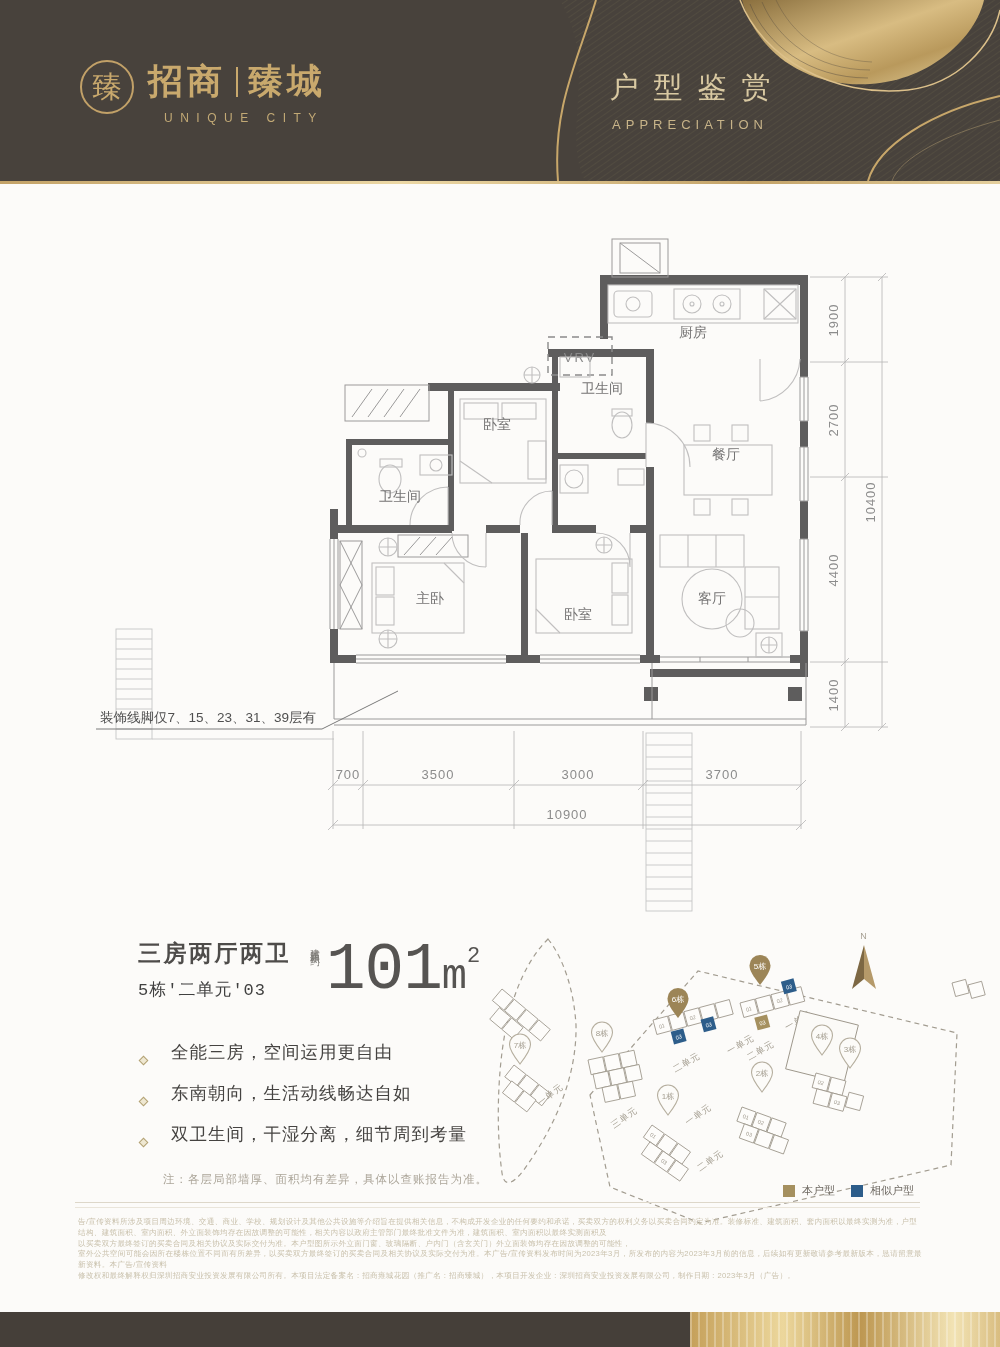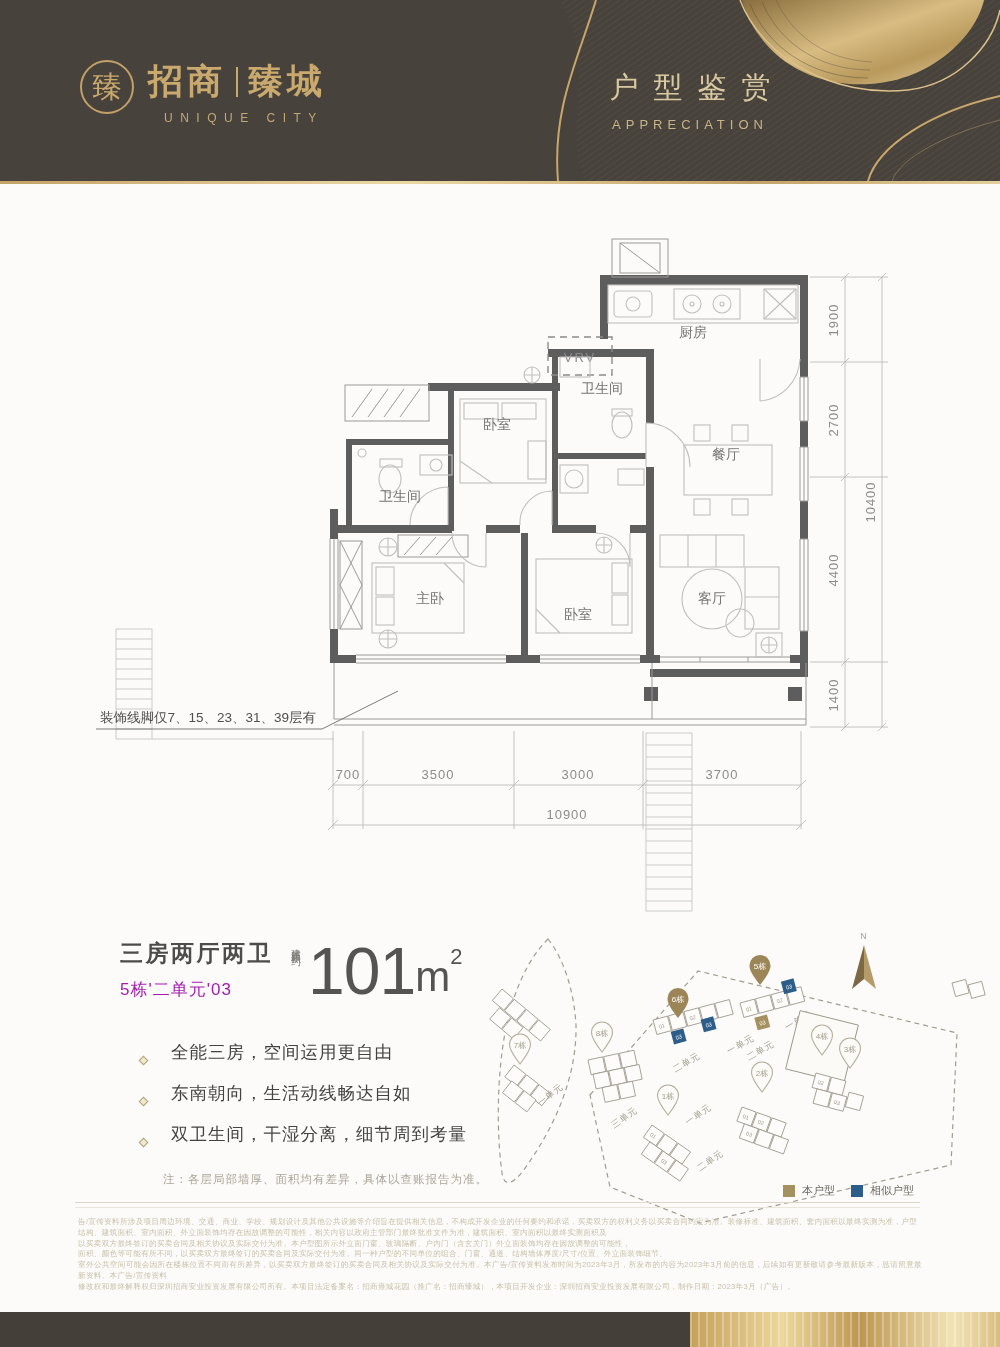--- a/index.html
+++ b/index.html
@@ -22,24 +22,24 @@
   .gold-rule{position:absolute;left:0;top:181px;width:1000px;height:3px;
              background:linear-gradient(90deg,#c3a267,#ecd8a5 40%,#c3a267 75%,#e4cf9d);}
   
   .plan{position:absolute;left:0;top:225px;}
   .plan text{font-family:"Liberation Sans","DejaVu Sans",sans-serif;}
   .room{font-size:14px;fill:#757474;text-anchor:middle;}
   .dim{font-size:13px;fill:#8c8c8c;text-anchor:middle;letter-spacing:1px;}
   .anno{font-size:13.5px;fill:#4f4f4f;}
   .vrvt{font-size:13px;fill:#8b8b8b;text-anchor:middle;letter-spacing:2px;}
   
-  .spec{position:absolute;left:120px;top:938px;display:flex;align-items:flex-start;}
+  .spec{position:absolute;left:138px;top:938px;display:flex;align-items:flex-start;font-family:Liberation Mono, monospace;}
   .spec-l{margin-right:14px;}
   .spec-title{font-size:23px;color:#4e4c4a;letter-spacing:2.5px;font-weight:bold;}
-  .spec-unit{font-size:17px;color:#a21caf;margin-top:9px;letter-spacing:1px;}
+  .spec-unit{font-size:17px;color:#404040;margin-top:9px;letter-spacing:1px;}
   .area-label{writing-mode:vertical-rl;font-size:9.5px;color:#7c7a76;letter-spacing:2px;
               height:58px;margin:3px 6px 0 2px;}
   .area-num{display:flex;align-items:flex-start;line-height:1;}
   .area-val{font-size:66px;color:#565452;letter-spacing:-1px;}
   .area-unit{font-size:42px;color:#565452;margin-top:18px;}
   .area-exp{font-size:22px;color:#565452;margin-top:8px;}
   .bullets{position:absolute;left:140px;top:1040px;}
   .bullet{display:flex;align-items:flex-end;margin-bottom:17px;}
   .bdia{width:7px;height:7px;border:1.5px solid #b3a276;background:#efe8d2;transform:rotate(45deg);
         margin-right:24px;flex:0 0 auto;}
@@ -514,21 +514,20 @@
     </div>
   </div>
 
   <div class="hair1"></div>
   <div class="hair2"></div>
 
   <div class="disc">
     <div>告/宣传资料所涉及项目周边环境、交通、商业、学校、规划设计及其他公共设施等介绍旨在提供相关信息，不构成开发企业的任何要约和承诺，买卖双方的权利义务以买卖合同约定为准。装修标准、建筑面积、套内面积以最终实测为准，户型</div>
     <div>结构、建筑面积、室内面积、外立面装饰均存在因故调整的可能性，相关内容以政府主管部门最终批准文件为准，建筑面积、室内面积以最终实测面积及</div>
     <div>以买卖双方最终签订的买卖合同及相关协议及实际交付为准。本户型图所示外立面门窗、玻璃隔断、户内门（含玄关门）外立面装饰均存在因故调整的可能性，</div>
-    <div>面积、颜色等可能有所不同，以买卖双方最终签订的买卖合同及实际交付为准。同一种户型的不同单位的组合、门窗、通道、结构墙体厚度/尺寸/位置、外立面装饰细节、</div>
     <div>室外公共空间可能会因所在楼栋位置不同而有所差异，以买卖双方最终签订的买卖合同及相关协议及实际交付为准。本广告/宣传资料发布时间为2023年3月，所发布的内容为2023年3月前的信息，后续如有更新敬请参考最新版本，恳请留意最新资料。本广告/宣传资料</div>
     <div>修改权和最终解释权归深圳招商安业投资发展有限公司所有。本项目法定备案名：招商雍城花园（推广名：招商臻城），本项目开发企业：深圳招商安业投资发展有限公司，制作日期：2023年3月（广告）。</div>
   </div>
 
   <div class="foot-dark"></div>
   <div class="foot-gold"></div>
 
 </div>
 
 </body></html>

